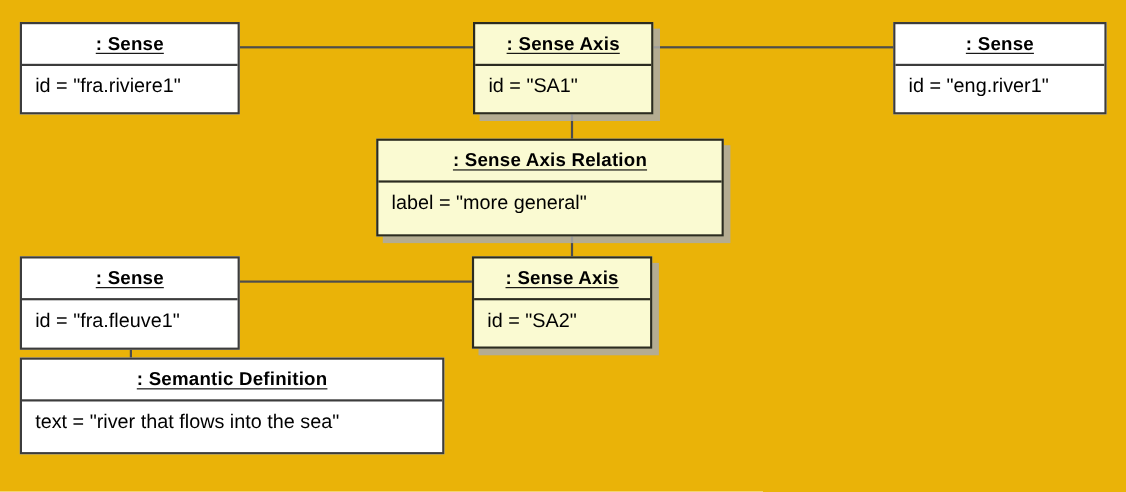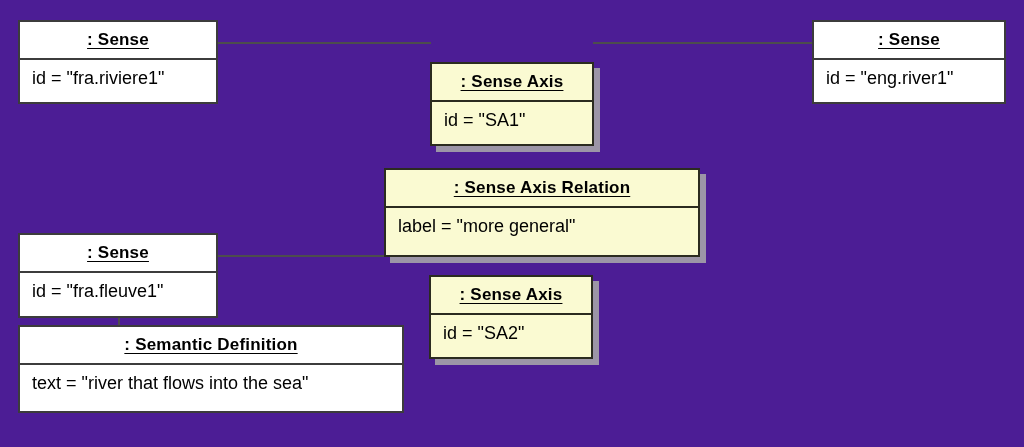--- a/index.html
+++ b/index.html
@@ -4,21 +4,21 @@
 <style>
   html, body {
     margin: 0;
     padding: 0;
     background: #ffffff;
   }
   #diagram-canvas {
     position: relative;
     width: 1024px;
     height: 447px;
-    background: #4c1d95;
+    background: #eab308;
     font-family: "Liberation Sans", sans-serif;
     overflow: hidden;
   }
 
   
   .edge {
     position: absolute;
     background: #4d4d4d;
   }
   .edge.h { height: 2px; }
@@ -28,21 +28,20 @@
   .obj-box {
     position: absolute;
     box-sizing: border-box;
     border: 2px solid #3c3c3c;
     background: #ffffff;
     display: flex;
     flex-direction: column;
   }
   .obj-box.shadowed {
     box-shadow: 6px 6px 0 0 rgba(170,170,170,0.85);
-    margin-top: 42px;
   }
   .obj-box.yellow {
     background: #fafad2;
     border-color: #2b2b20;
   }
   .obj-header {
     box-sizing: border-box;
     flex: 0 0 auto;
     height: 38px;
     display: flex;
@@ -110,21 +109,21 @@
 
   <div class="obj-box" style="left:812px; top:20px; width:194px; height:84px;">
     <div class="obj-header">
       <span class="obj-title">: Sense</span>
     </div>
     <div class="obj-body">
       <div class="obj-attr">id = "eng.river1"</div>
     </div>
   </div>
 
-  <div class="obj-box yellow shadowed" style="left:384px; top:126px; width:316px; height:89px;">
+  <div class="obj-box yellow shadowed" style="left:342px; top:126px; width:316px; height:89px;">
     <div class="obj-header">
       <span class="obj-title">: Sense Axis Relation</span>
     </div>
     <div class="obj-body">
       <div class="obj-attr">label = "more general"</div>
     </div>
   </div>
 
   <div class="obj-box" style="left:18px; top:233px; width:200px; height:85px;">
     <div class="obj-header">

